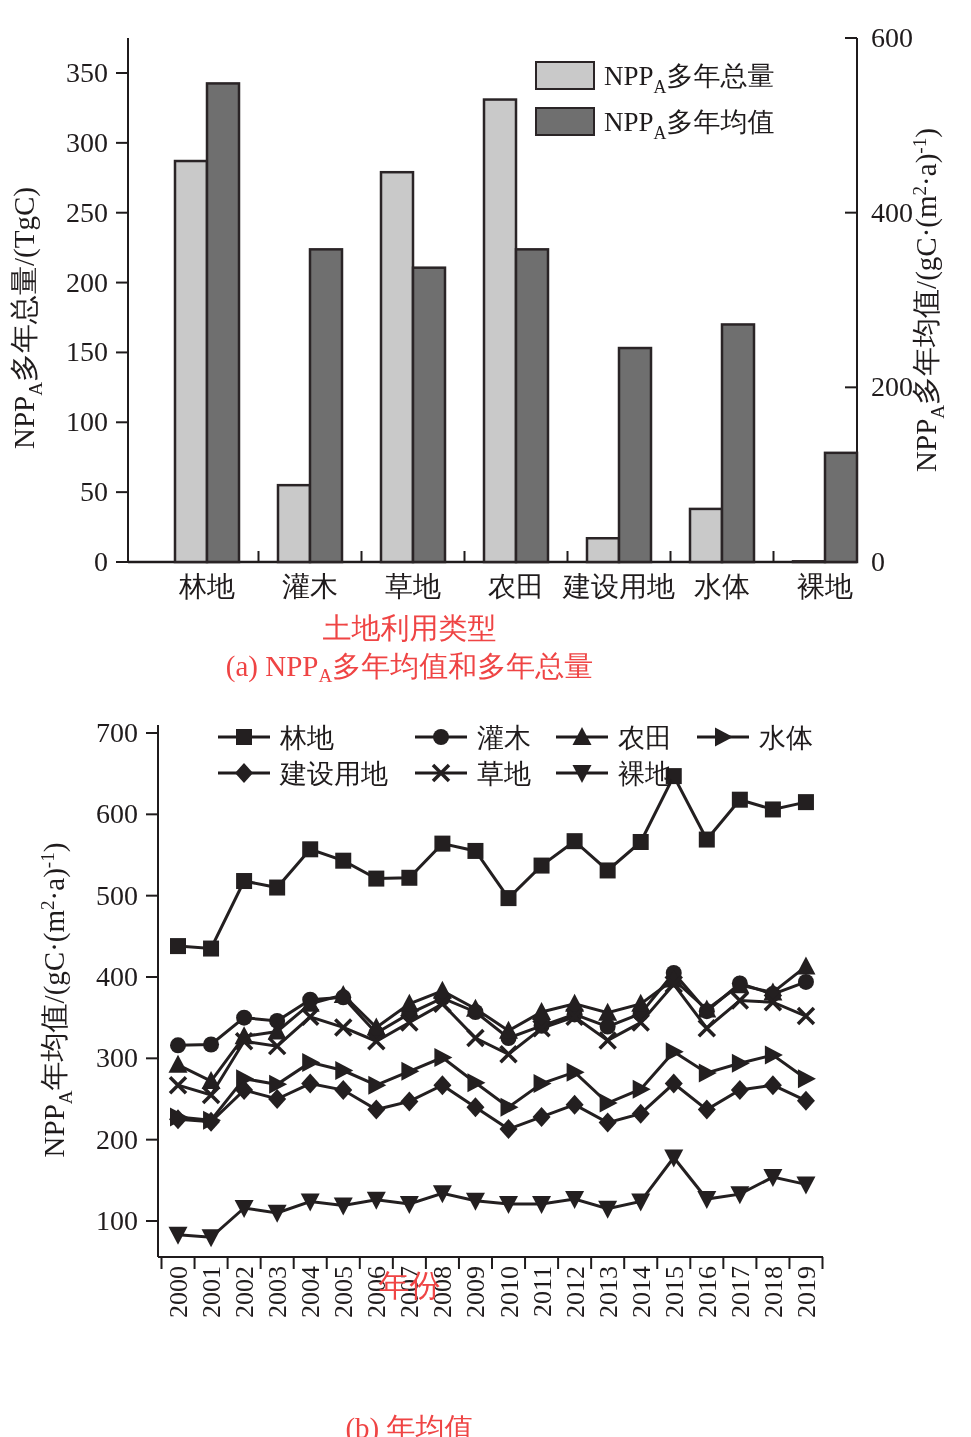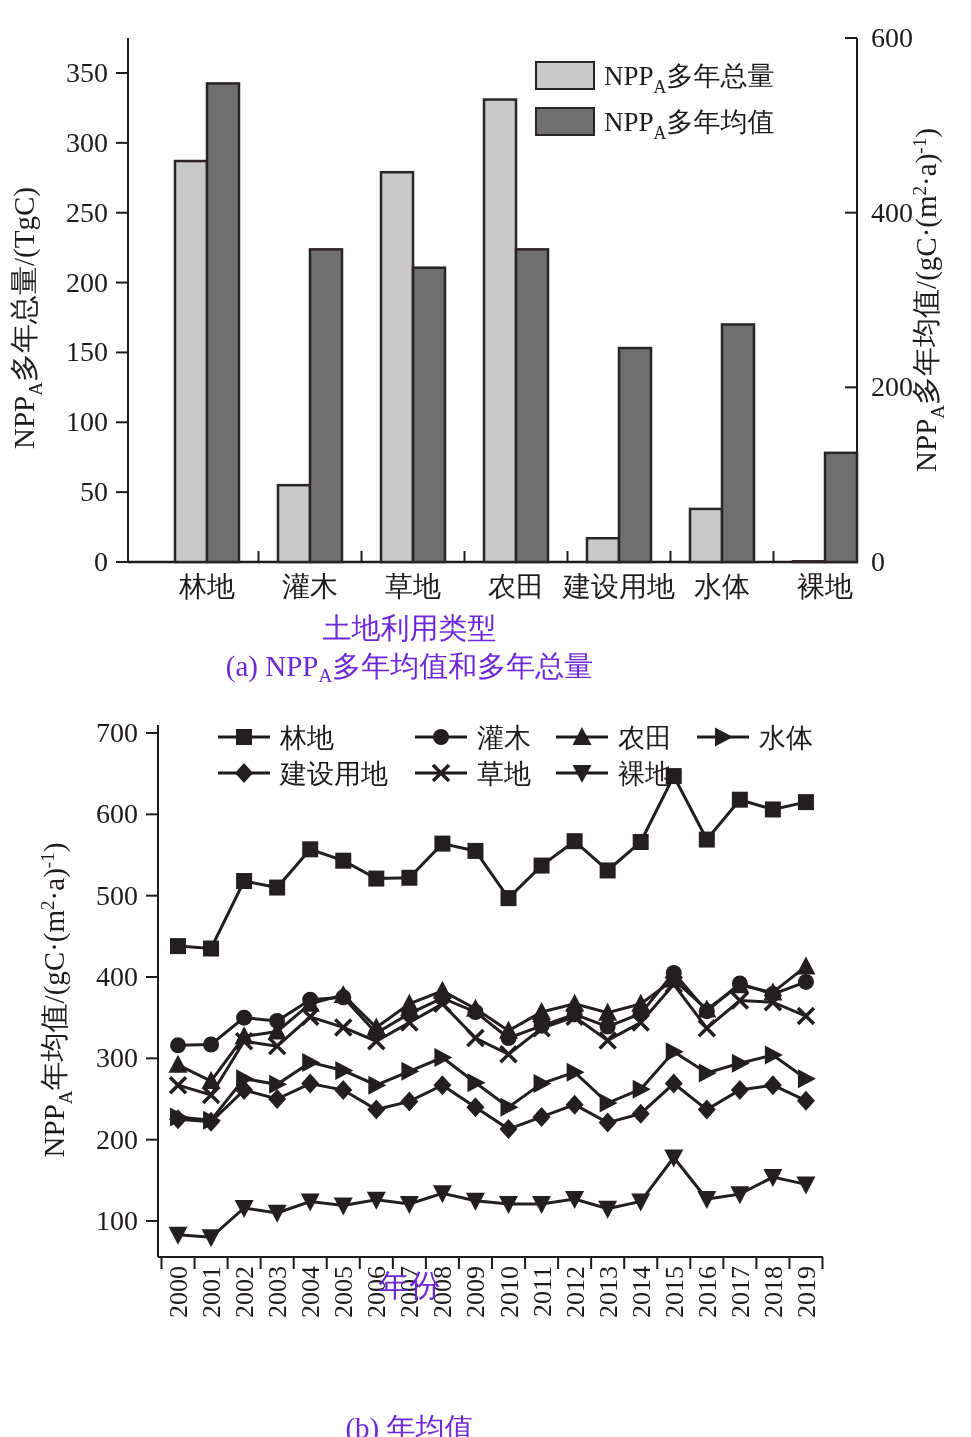--- a/index.html
+++ b/index.html
@@ -5,21 +5,21 @@
   html,body{margin:0;padding:0;background:#ffffff;}
   .page{
     position:relative;width:971px;height:1437px;background:#ffffff;
     font-family:"Liberation Serif","DejaVu Serif",serif;color:#1f1b1c;overflow:hidden;
   }
   .chart-svg{display:block;position:absolute;left:0;}
   #svg-a{top:0;}
   #svg-b{top:700px;}
   .figure-label{
     position:absolute;left:0;width:819px;text-align:center;
-    color:#6d28d9;line-height:1.15;
+    color:#ef4444;line-height:1.15;
   }
   .xlabel-a{top:612px;font-size:29px;}
   .caption-a{top:650px;font-size:29px;text-align:center;}
   .xlabel-b{top:1268px;font-size:31px;}
   .caption-b{top:1381px;font-size:29px;margin-top:31px;}
   .sub{vertical-align:-0.3em;font-size:66%;}
 </style>
 </head>
 <body>
 

